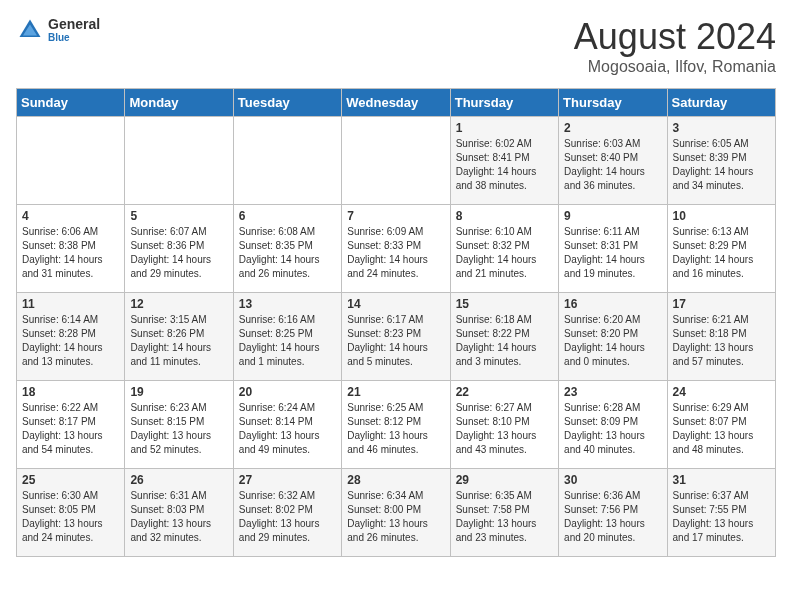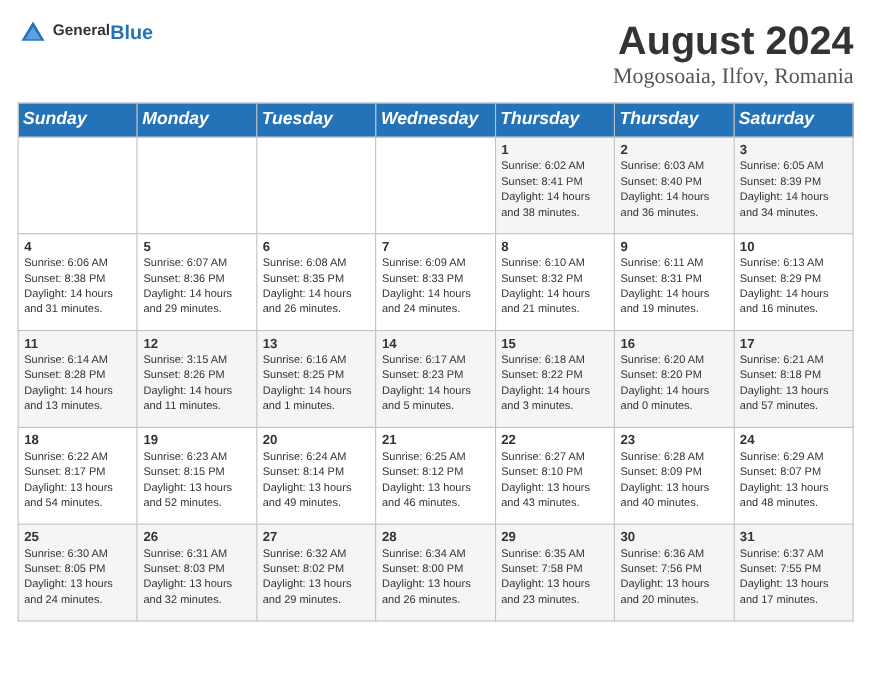--- a/index.html
+++ b/index.html
@@ -16,63 +16,60 @@
       align-items: flex-start;
       margin-bottom: 12px;
     }
     .logo {
       display: flex;
       align-items: center;
       gap: 4px;
     }
     .logo-text {
       display: flex;
-      flex-direction: row;
+      flex-direction: column;
       line-height: 1.1;
-      text-align: right;
     }
     .logo-general {
       font-size: 14px;
       font-weight: bold;
       color: #333;
     }
     .logo-blue {
-      font-size: 18px;
+      font-size: 10px;
       font-weight: bold;
       color: #2472b8;
     }
     .logo-icon {
       width: 28px;
       height: 28px;
     }
     .title-section {
       text-align: right;
     }
     .main-title {
       font-size: 36px;
-      font-weight: bold;
+      font-weight: normal;
       color: #333;
     }
     .subtitle {
-      font-size: 20px;
+      font-size: 16px;
       color: #555;
-      font-family: Liberation Serif, serif;
     }
     table {
       width: 100%;
       border-collapse: collapse;
     }
     thead tr th {
       background-color: #2472b8;
       color: #fff;
-      font-size: 16px;
+      font-size: 13px;
       padding: 6px 4px;
       text-align: left;
       border: 1px solid #c0c0c0;
-      font-style: italic;
     }
     tbody tr td {
       vertical-align: top;
       border: 1px solid #c0c0c0;
       padding: 4px 5px;
       font-size: 10.5px;
       color: #333;
       width: 14.28%;
       height: 88px;
       background: #fff;

